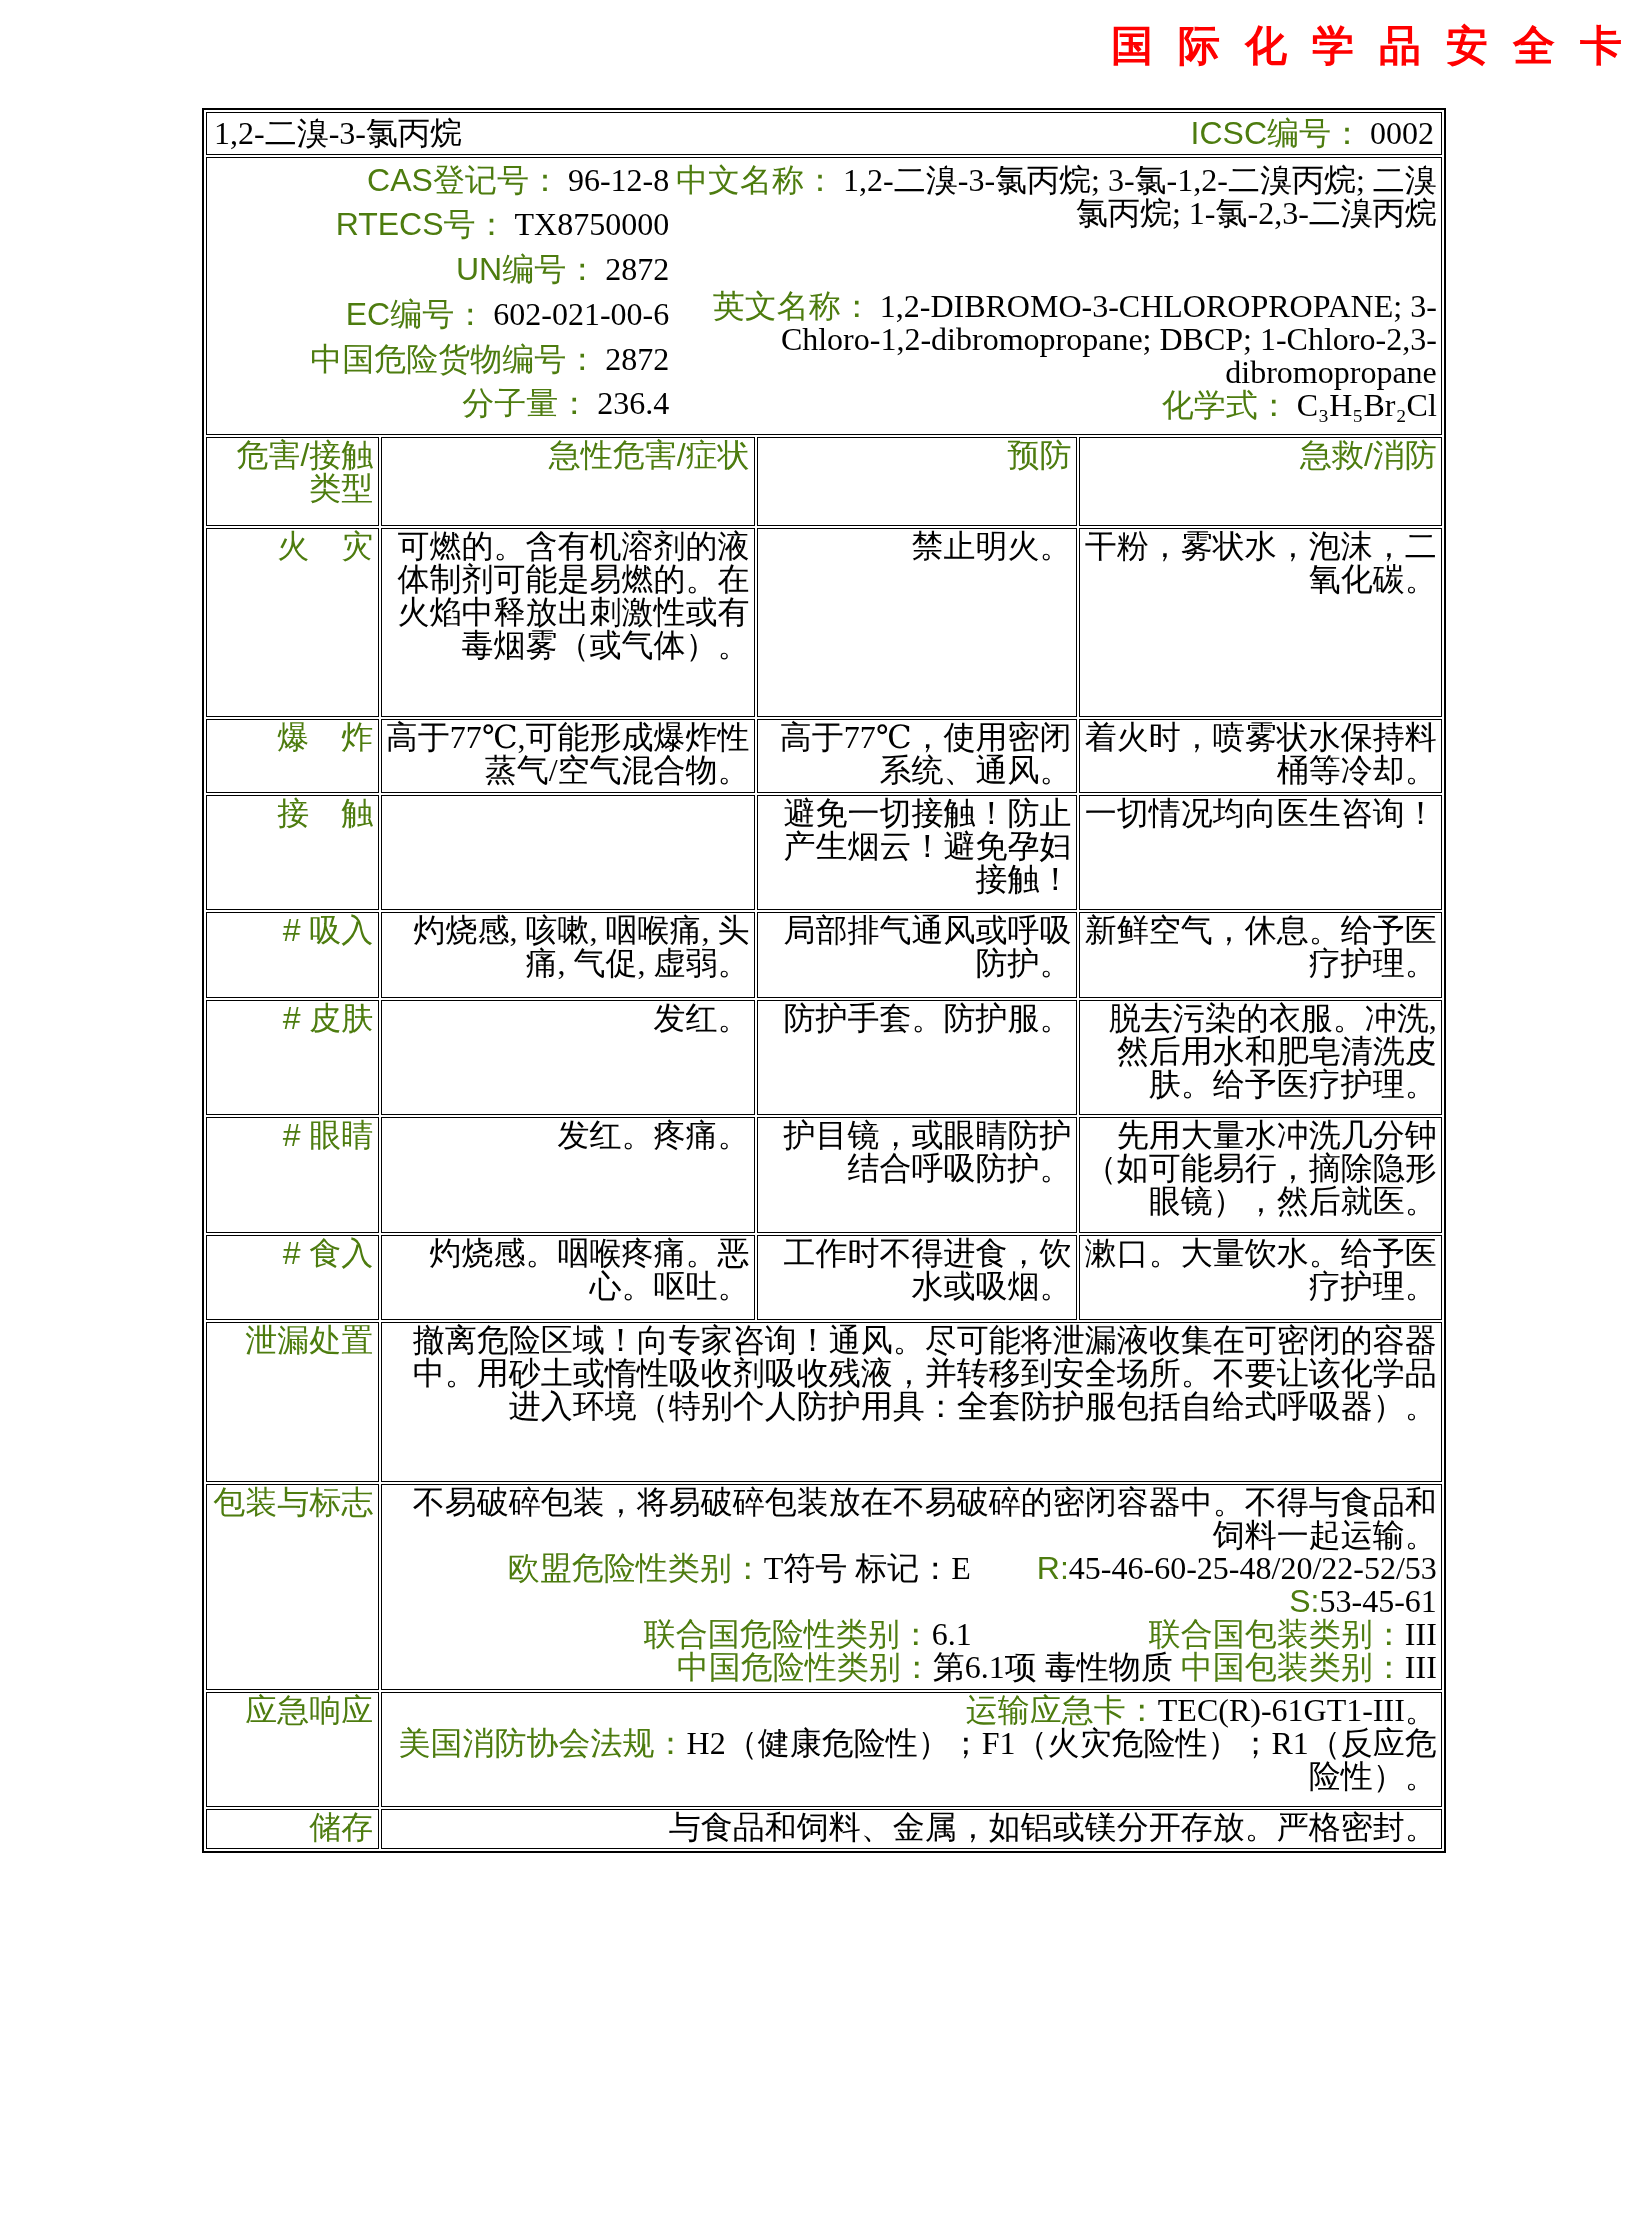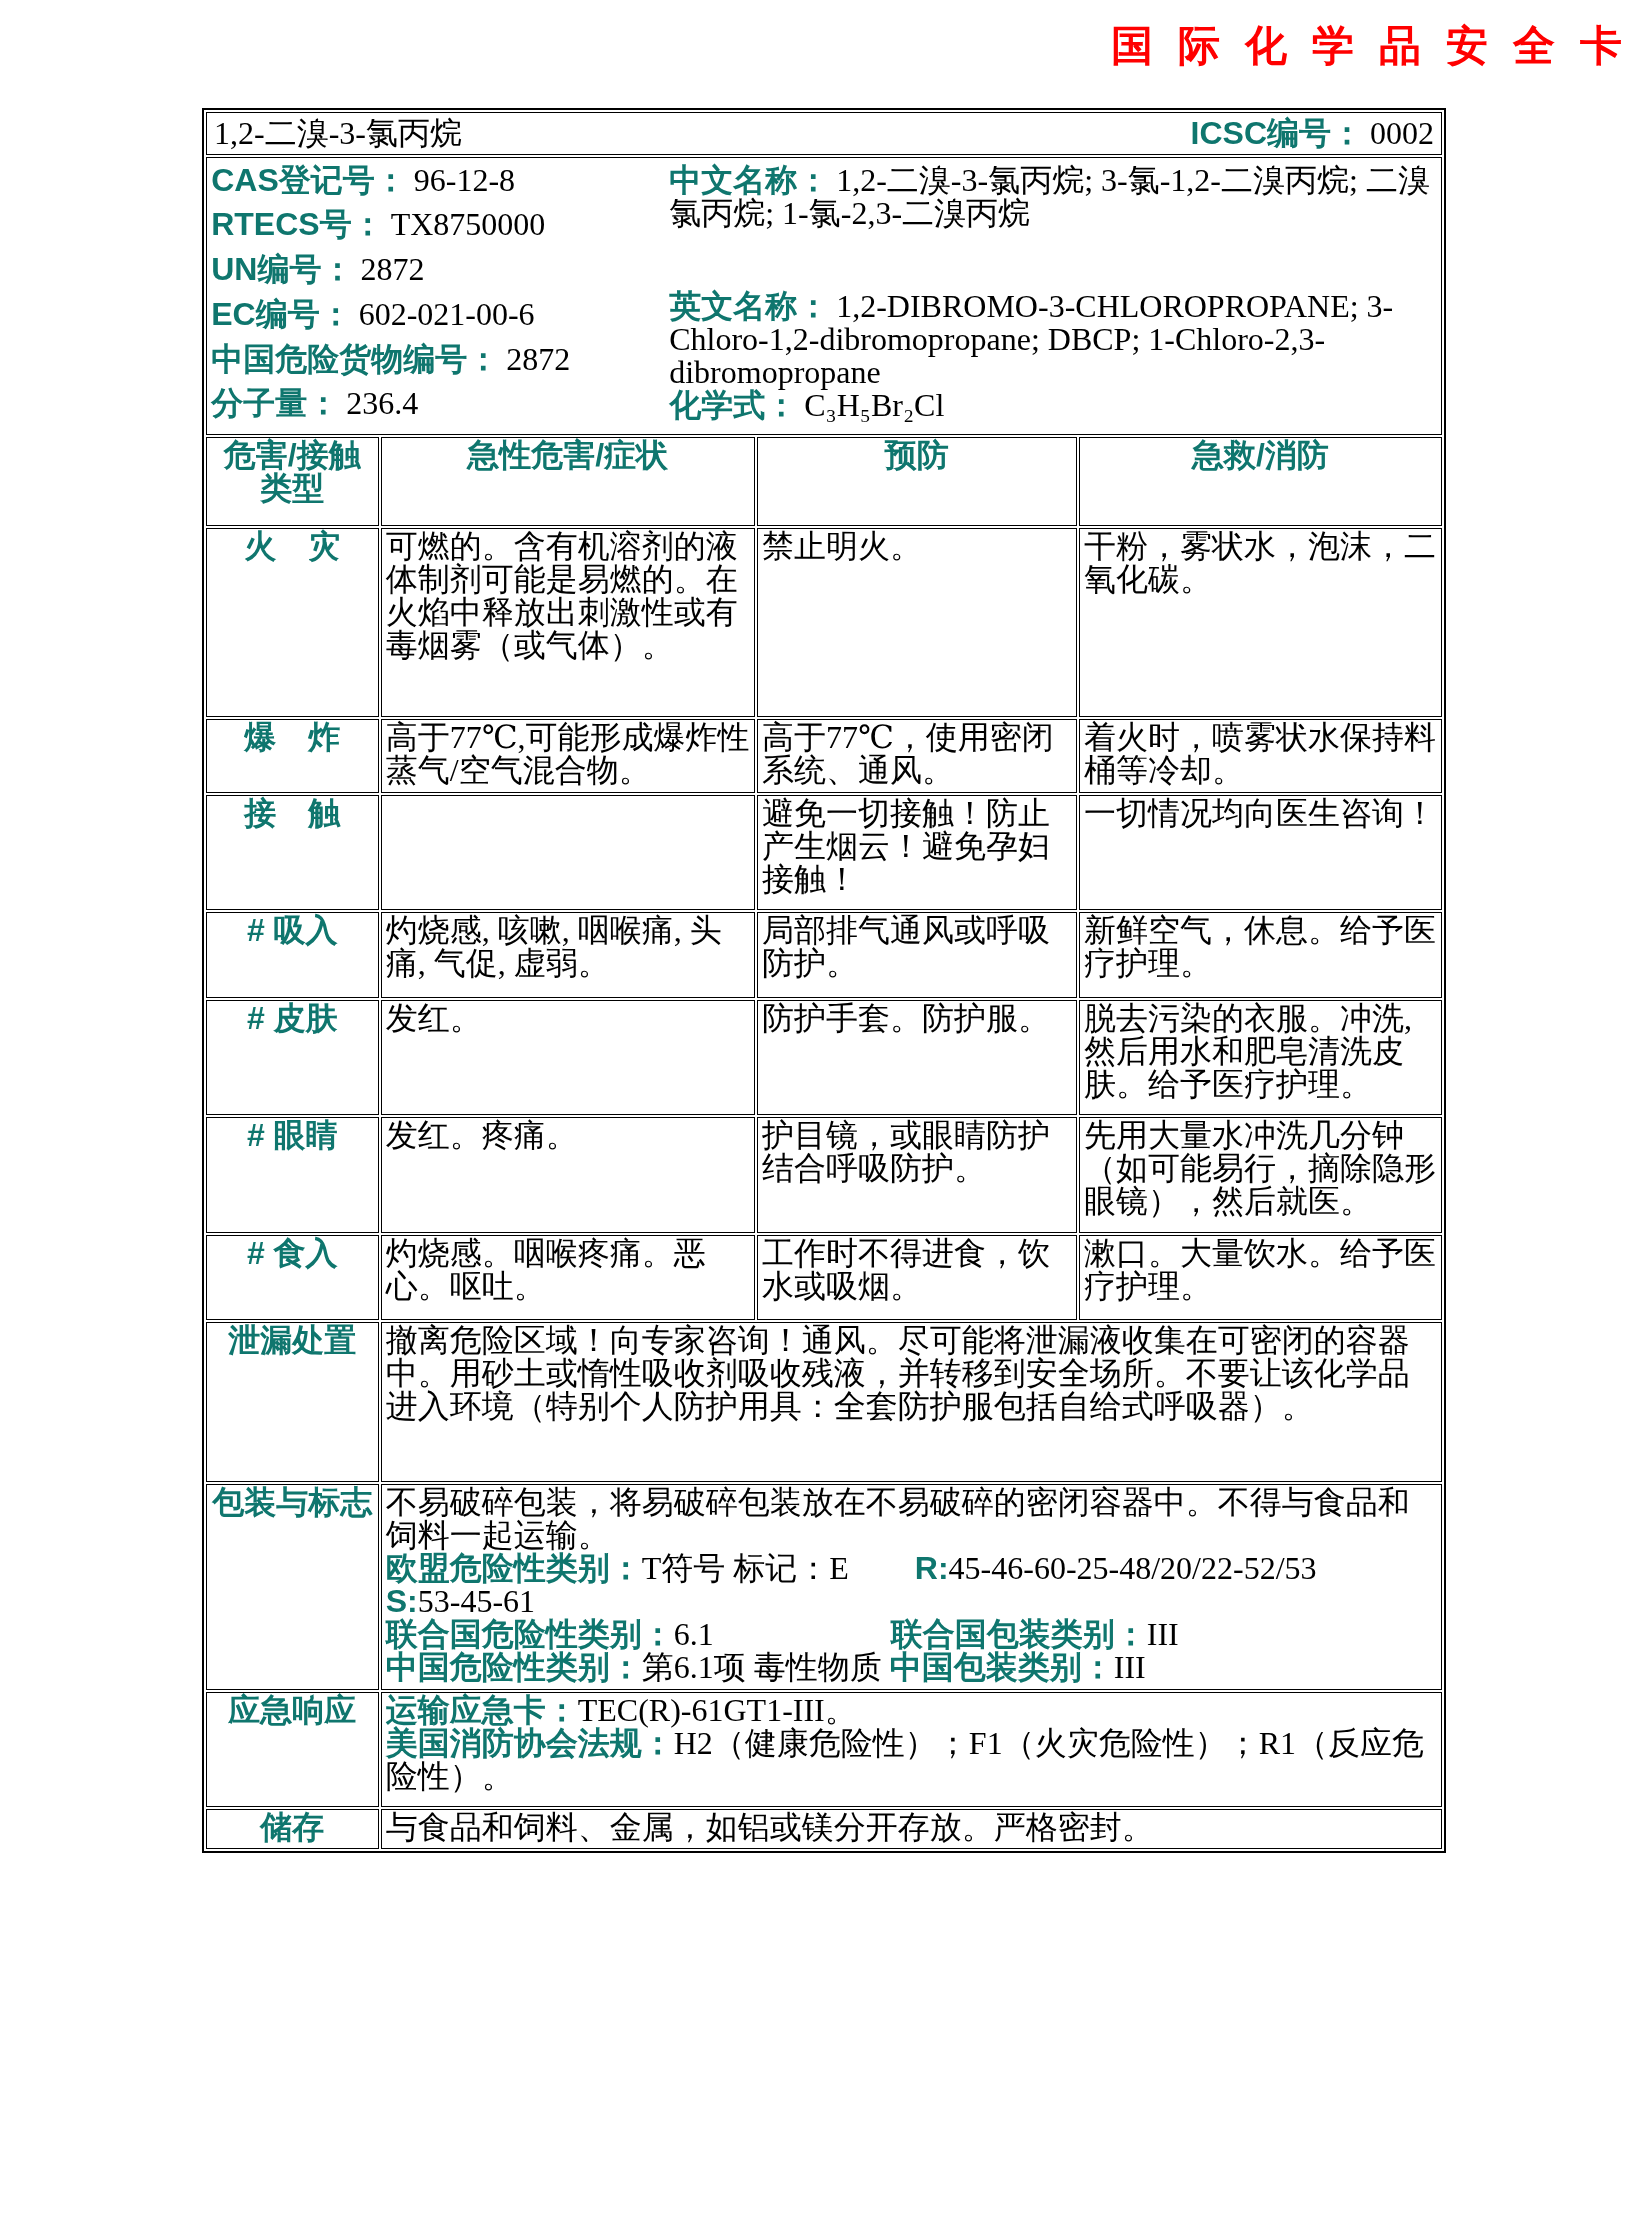--- a/index.html
+++ b/index.html
@@ -37,24 +37,25 @@
     background: #ffffff;
   }
   table.icsc td {
     border: 1.4px solid #000000;
     box-sizing: border-box;
     vertical-align: top;
     font-size: 32px;
     line-height: 1.03;
     padding: 1.4px 4.2px;
     overflow: hidden;
+    text-align: right;
   }
   .blue, .lbl {
-    color: #0f766e;
-    font-weight: bold;
+    color: #4d7c0f;
+    font-weight: normal;
     font-family: "Liberation Sans", "DejaVu Sans", sans-serif;
   }
   td.rowlabel {
     text-align: center;
     vertical-align: middle;
     white-space: pre-line;
   }
   td.colhead {
     text-align: center;
     vertical-align: middle;

